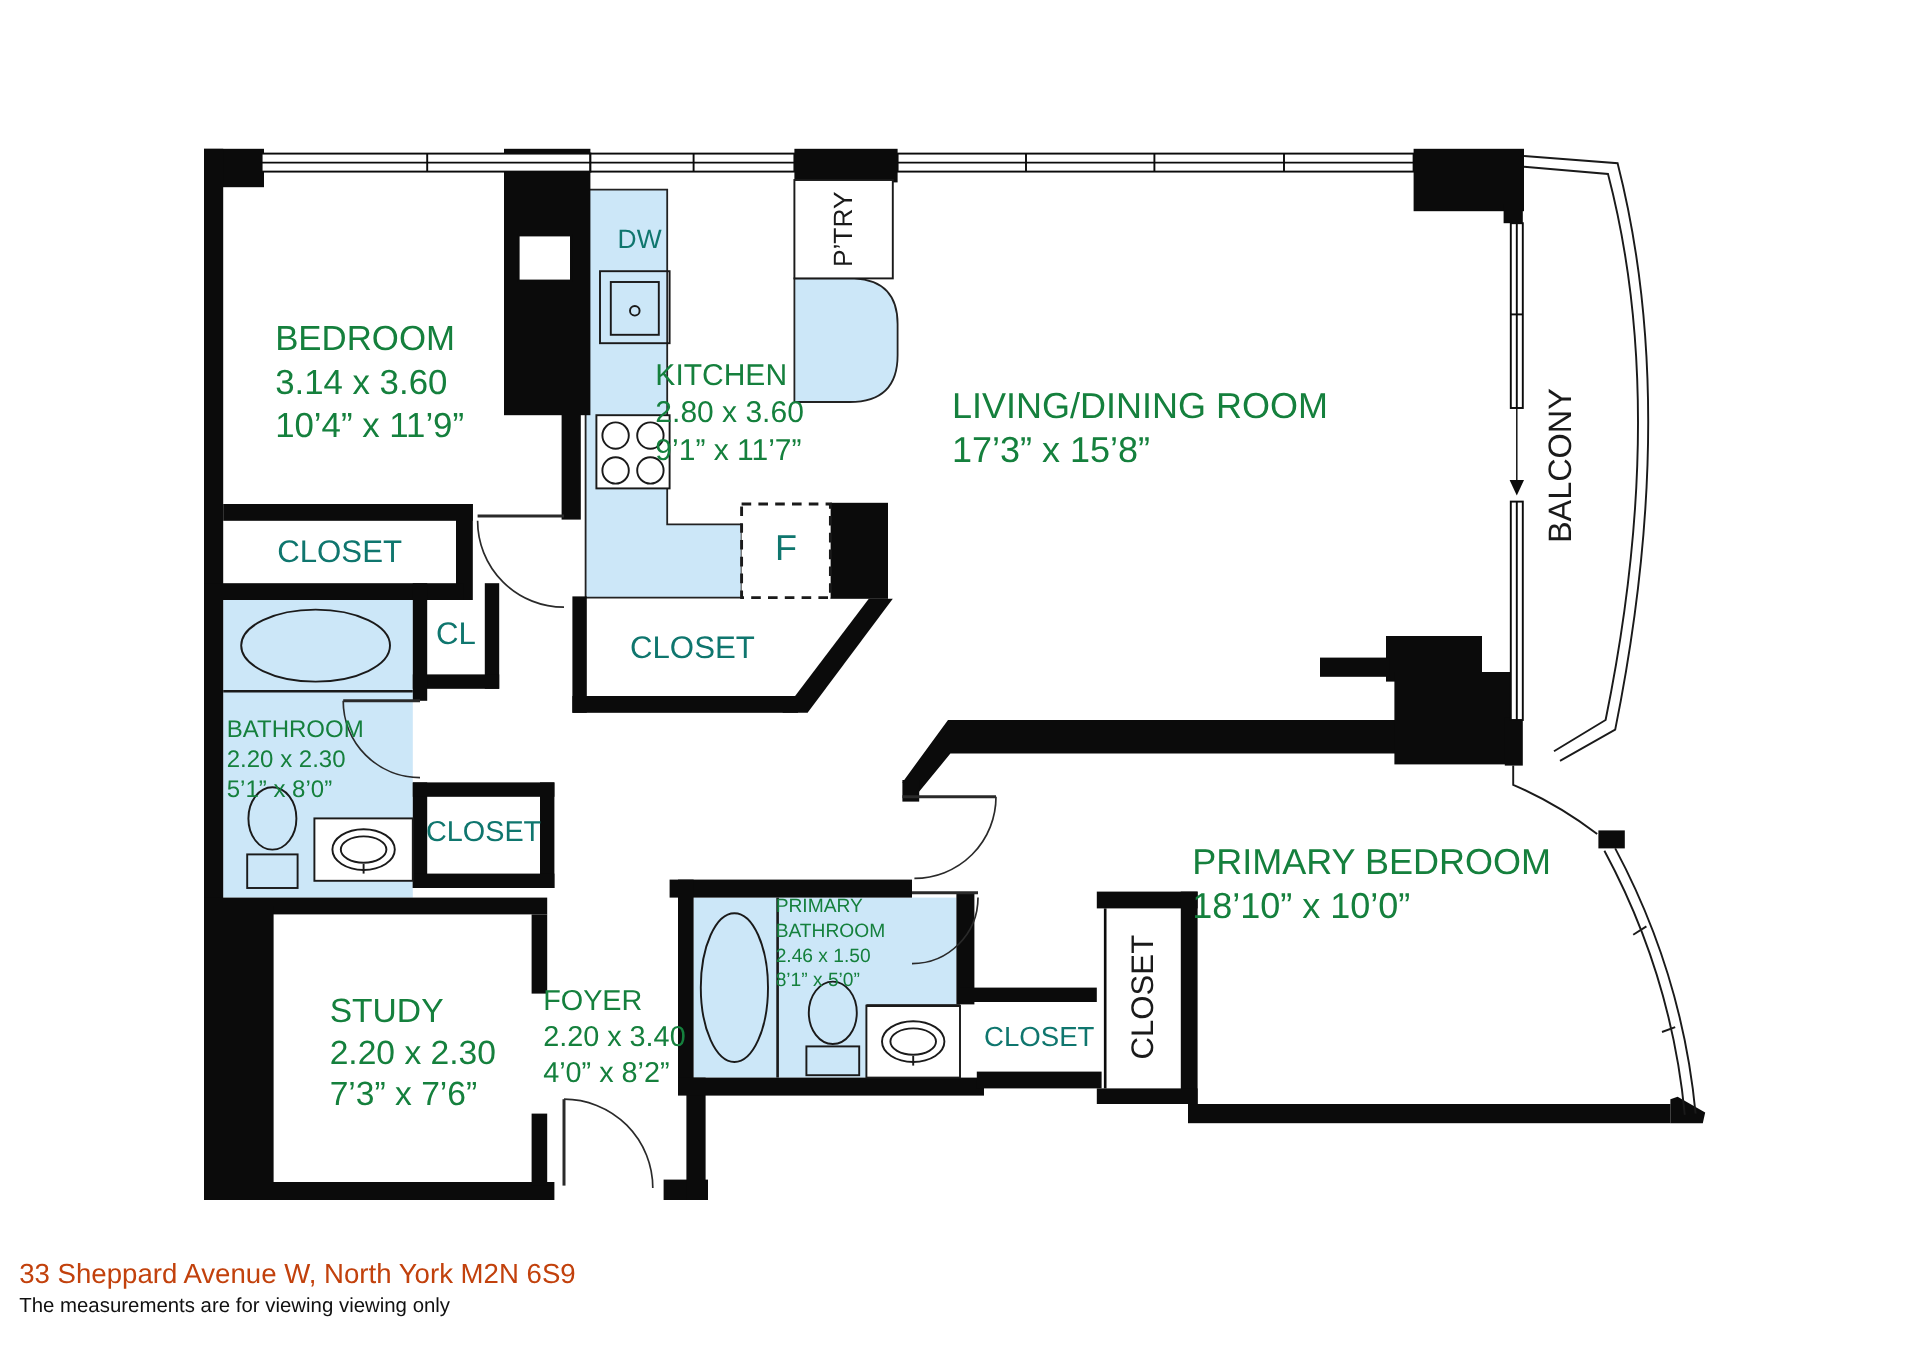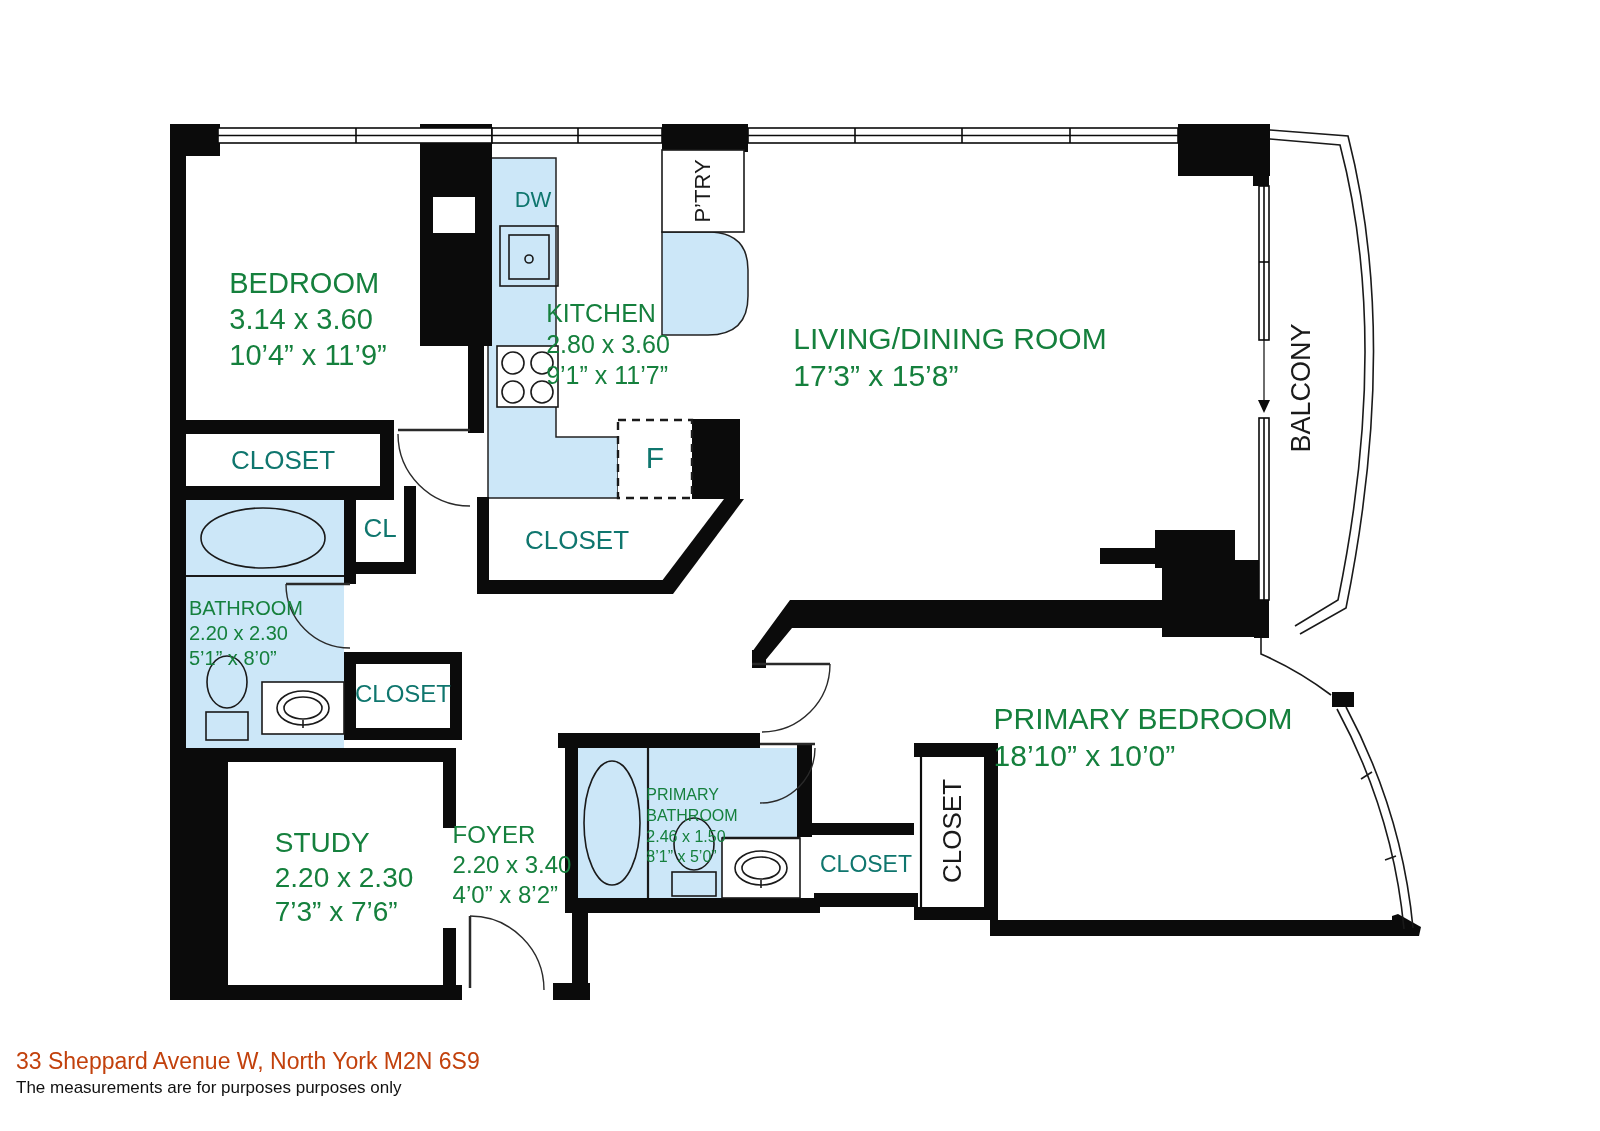--- a/index.html
+++ b/index.html
@@ -200,21 +200,21 @@
   <div>2.20 x 2.30</div>
   <div>7’3” x 7’6”</div>
 </div>
 
 <div class="room-label" style="left:512px;top:820px;font-size:24px">
   <div>FOYER</div>
   <div>2.20 x 3.40</div>
   <div>4’0” x 8’2”</div>
 </div>
 
-<div class="room-label" style="left:692px;top:785px;font-size:16px;line-height:1.3">
+<div class="room-label" style="left:692px;top:746px;font-size:16px;line-height:1.3">
   <div>PRIMARY</div>
   <div>BATHROOM</div>
   <div>2.46 x 1.50</div>
   <div>8’1” x 5’0”</div>
 </div>
 
 <div class="room-label" style="left:1143px;top:700px;font-size:30px">
   <div>PRIMARY BEDROOM</div>
   <div>18’10” x 10’0”</div>
 </div>
@@ -225,15 +225,15 @@
 <div class="clabel" style="left:577px;top:540px;font-size:26px">CLOSET</div>
 <div class="clabel" style="left:866px;top:864px;font-size:23px">CLOSET</div>
 <div class="clabel" style="left:533px;top:200px;font-size:22px">DW</div>
 <div class="clabel" style="left:655px;top:458px;font-size:30px">F</div>
 
 <div class="vlabel" style="left:703px;top:191px;font-size:22px">P’TRY</div>
 <div class="vlabel" style="left:952px;top:831px;font-size:26px">CLOSET</div>
 <div class="vlabel" style="left:1301px;top:388px;font-size:27px">BALCONY</div>
 
 <div class="addr1">33 Sheppard Avenue W, North York M2N 6S9</div>
-<div class="addr2">The measurements are for purposes purposes only</div>
+<div class="addr2">The measurements are for viewing viewing only</div>
 
 </div>
 
 </body></html>

